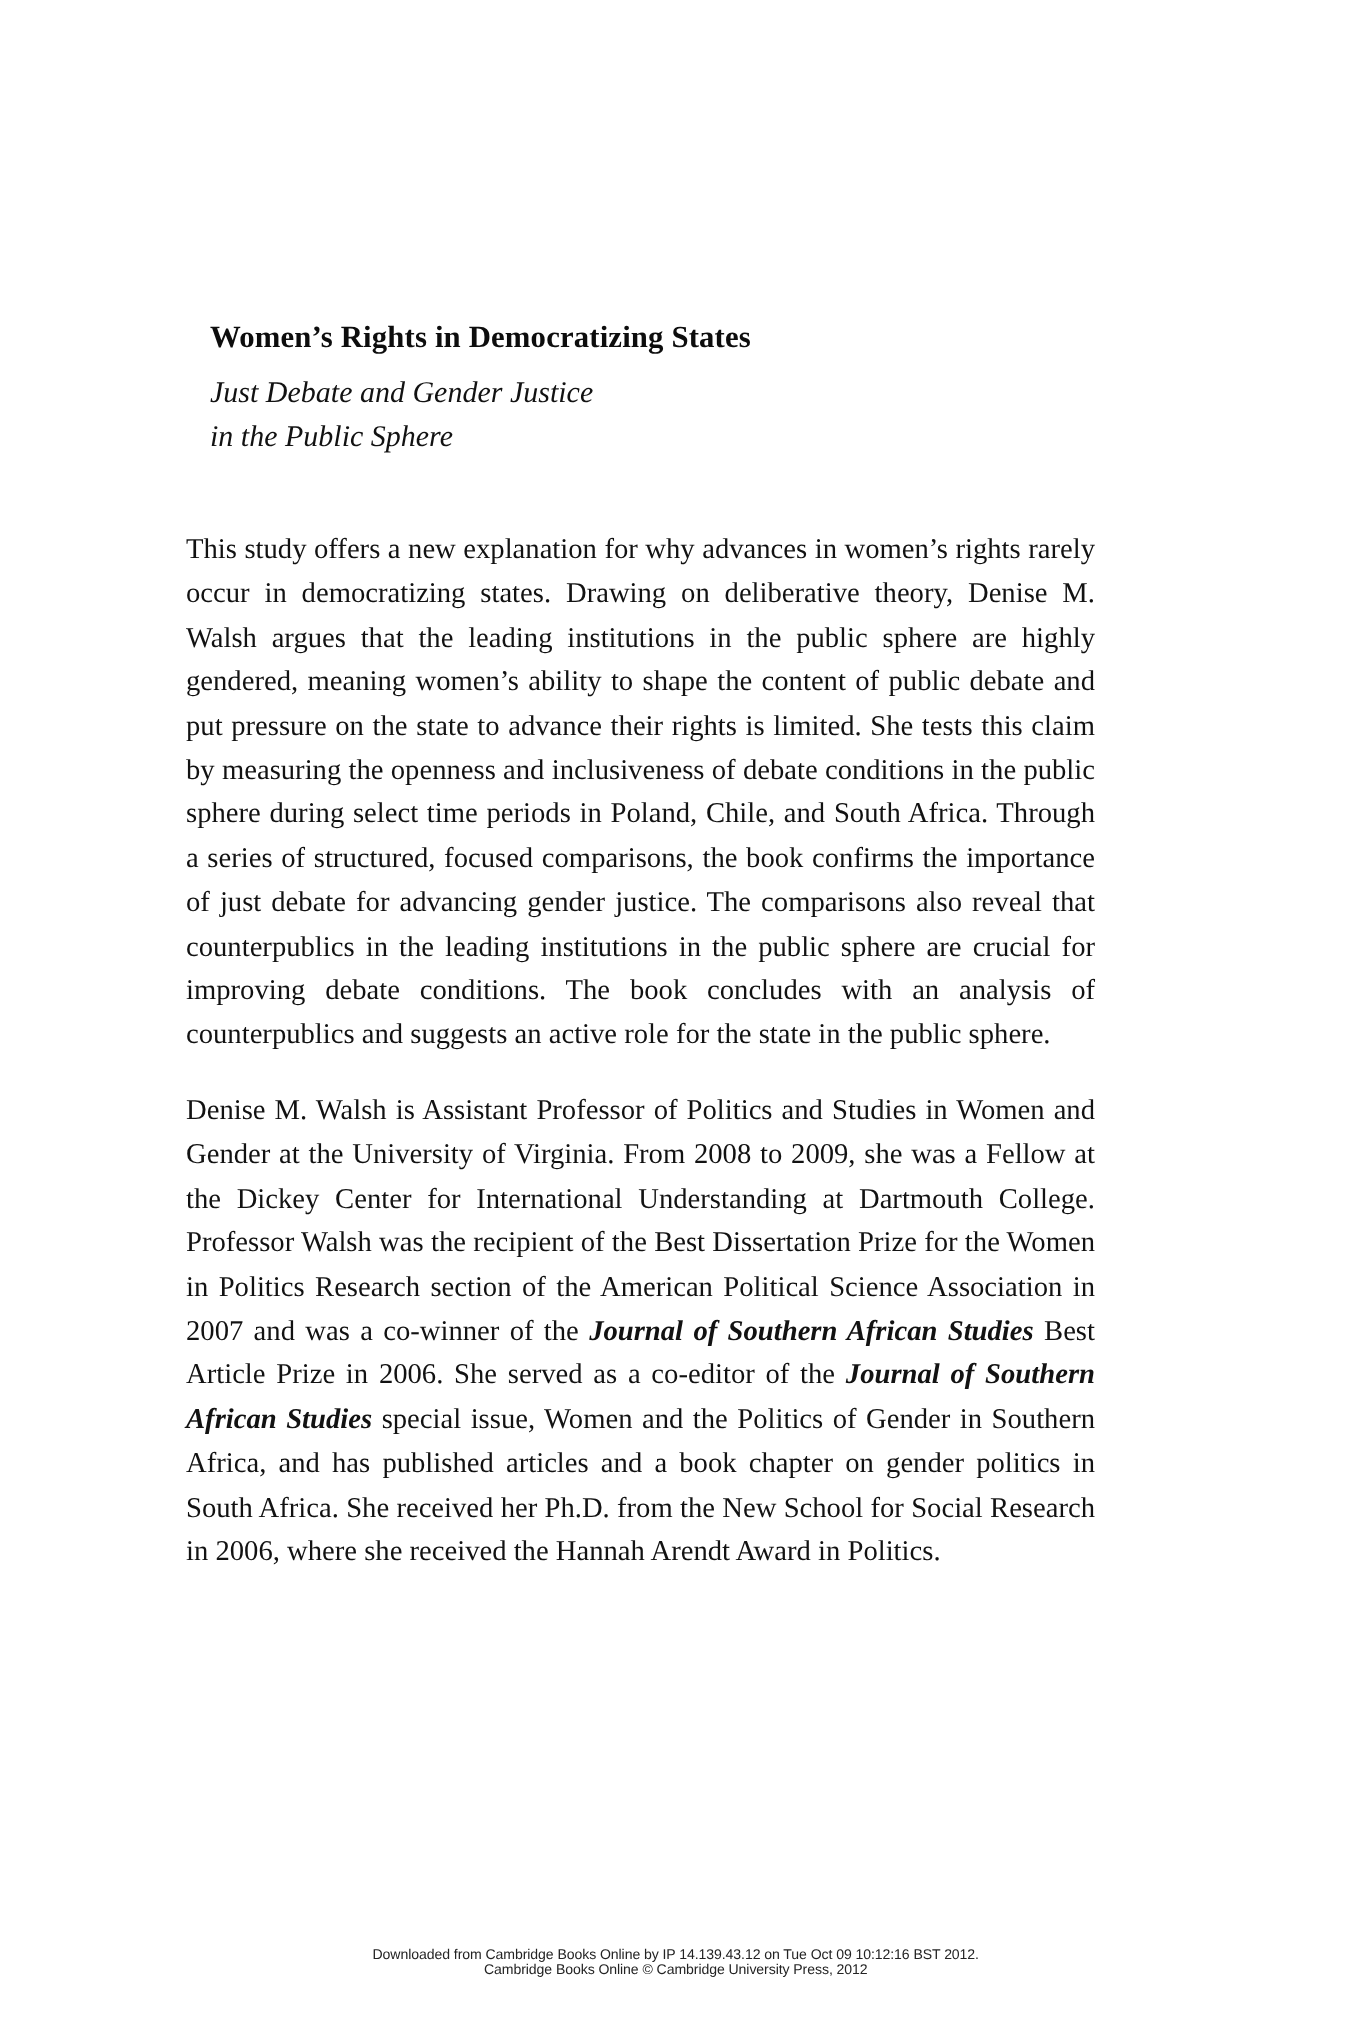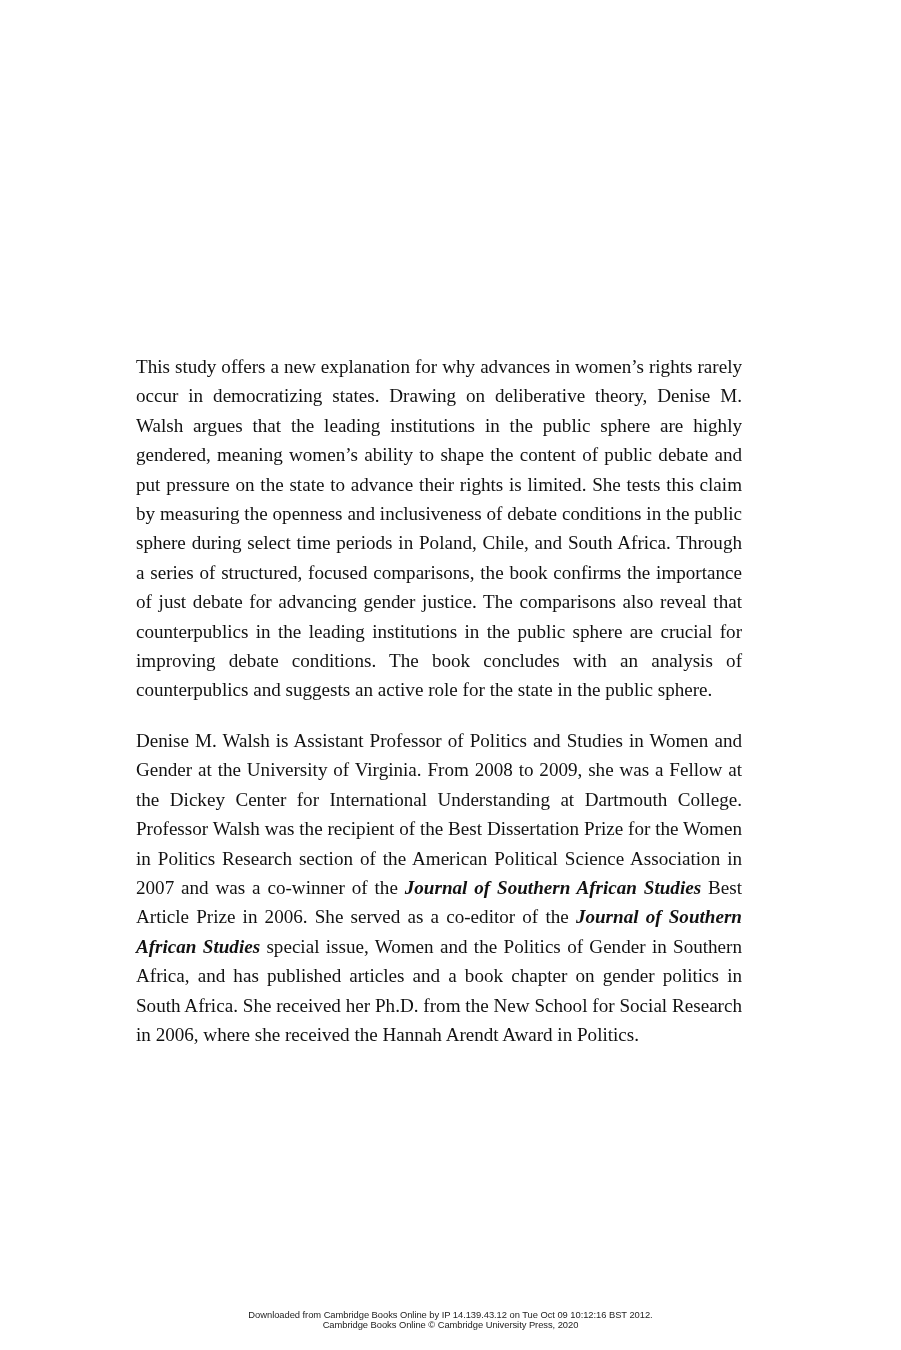--- a/index.html
+++ b/index.html
@@ -46,21 +46,21 @@
     margin: 0;
     color: #121212;
   }
   .book-subtitle .sub-line {
     display: block;
   }
 
   
   .body-block {
     position: absolute;
-    left: 136px;
+    left: 124px;
     top: 352px;
     width: 606px;
   }
   .para {
     font-size: 19.1px;
     line-height: 29.4px;
     text-align: justify;
     text-justify: inter-word;
     margin: 0;
     color: #121212;
@@ -82,21 +82,20 @@
     top: 1298px;
     text-align: center;
     font-family: "Liberation Sans", "DejaVu Sans", sans-serif;
     line-height: 1.08;
   }
   .footer-line {
     display: block;
     font-size: 9.4px;
     color: #232323;
     letter-spacing: -0.05px;
-    margin-top: 12px;
   }
   .footer-url {
     display: block;
     font-size: 9.4px;
     color: #3b3bd4;
     text-decoration: underline;
     letter-spacing: -0.05px;
     margin: 0.5px 0;
   }
   .footer-copy {
@@ -104,31 +103,38 @@
     font-size: 9.4px;
     color: #232323;
     letter-spacing: -0.05px;
   }
 </style>
 </head>
 <body>
 
 <div class="page">
 
+  <div class="title-block">
+    <h1 class="book-title">Women’s Rights in Democratizing States</h1>
+    <h2 class="book-subtitle">
+      <span class="sub-line">Just Debate and Gender Justice</span>
+      <span class="sub-line">in the Public Sphere</span>
+    </h2>
+  </div>
 
   <div class="body-block">
 
     <p class="para">
       <span>This study offers a new explanation for why advances in women’s rights rarely occur in democratizing states. Drawing on deliberative theory, Denise M. Walsh argues that the leading institutions in the public sphere are highly gendered, meaning women’s ability to shape the content of public debate and put pressure on the state to advance their rights is limited. She tests this claim by measuring the openness and inclusiveness of debate conditions in the public sphere during select time periods in Poland, Chile, and South Africa. Through a series of structured, focused comparisons, the book confirms the importance of just debate for advancing gender justice. The comparisons also reveal that counterpublics in the leading institutions in the public sphere are crucial for improving debate conditions. The book concludes with an analysis of counterpublics and suggests an active role for the state in the public sphere.</span>
     </p>
 
     <p class="para">
       <span>Denise M. Walsh is Assistant Professor of Politics and Studies in Women and Gender at the University of Virginia. From 2008 to 2009, she was a Fellow at the Dickey Center for International Understanding at Dartmouth College. Professor Walsh was the recipient of the Best Dissertation Prize for the Women in Politics Research section of the American Political Science Association in 2007 and was a co-winner of the </span><i>Journal of Southern African Studies</i><span> Best Article Prize in 2006. She served as a co-editor of the </span><i>Journal of Southern African Studies</i><span> special issue, Women and the Politics of Gender in Southern Africa, and has published articles and a book chapter on gender politics in South Africa. She received her Ph.D. from the New School for Social Research in 2006, where she received the Hannah Arendt Award in Politics.</span>
     </p>
 
   </div>
 
   <div class="footer">
     <span class="footer-line">Downloaded from Cambridge Books Online by IP 14.139.43.12 on Tue Oct 09 10:12:16 BST 2012.</span>
-    <span class="footer-copy">Cambridge Books Online © Cambridge University Press, 2020</span>
+    <span class="footer-copy">Cambridge Books Online © Cambridge University Press, 2012</span>
   </div>
 
 </div>
 
 </body></html>

